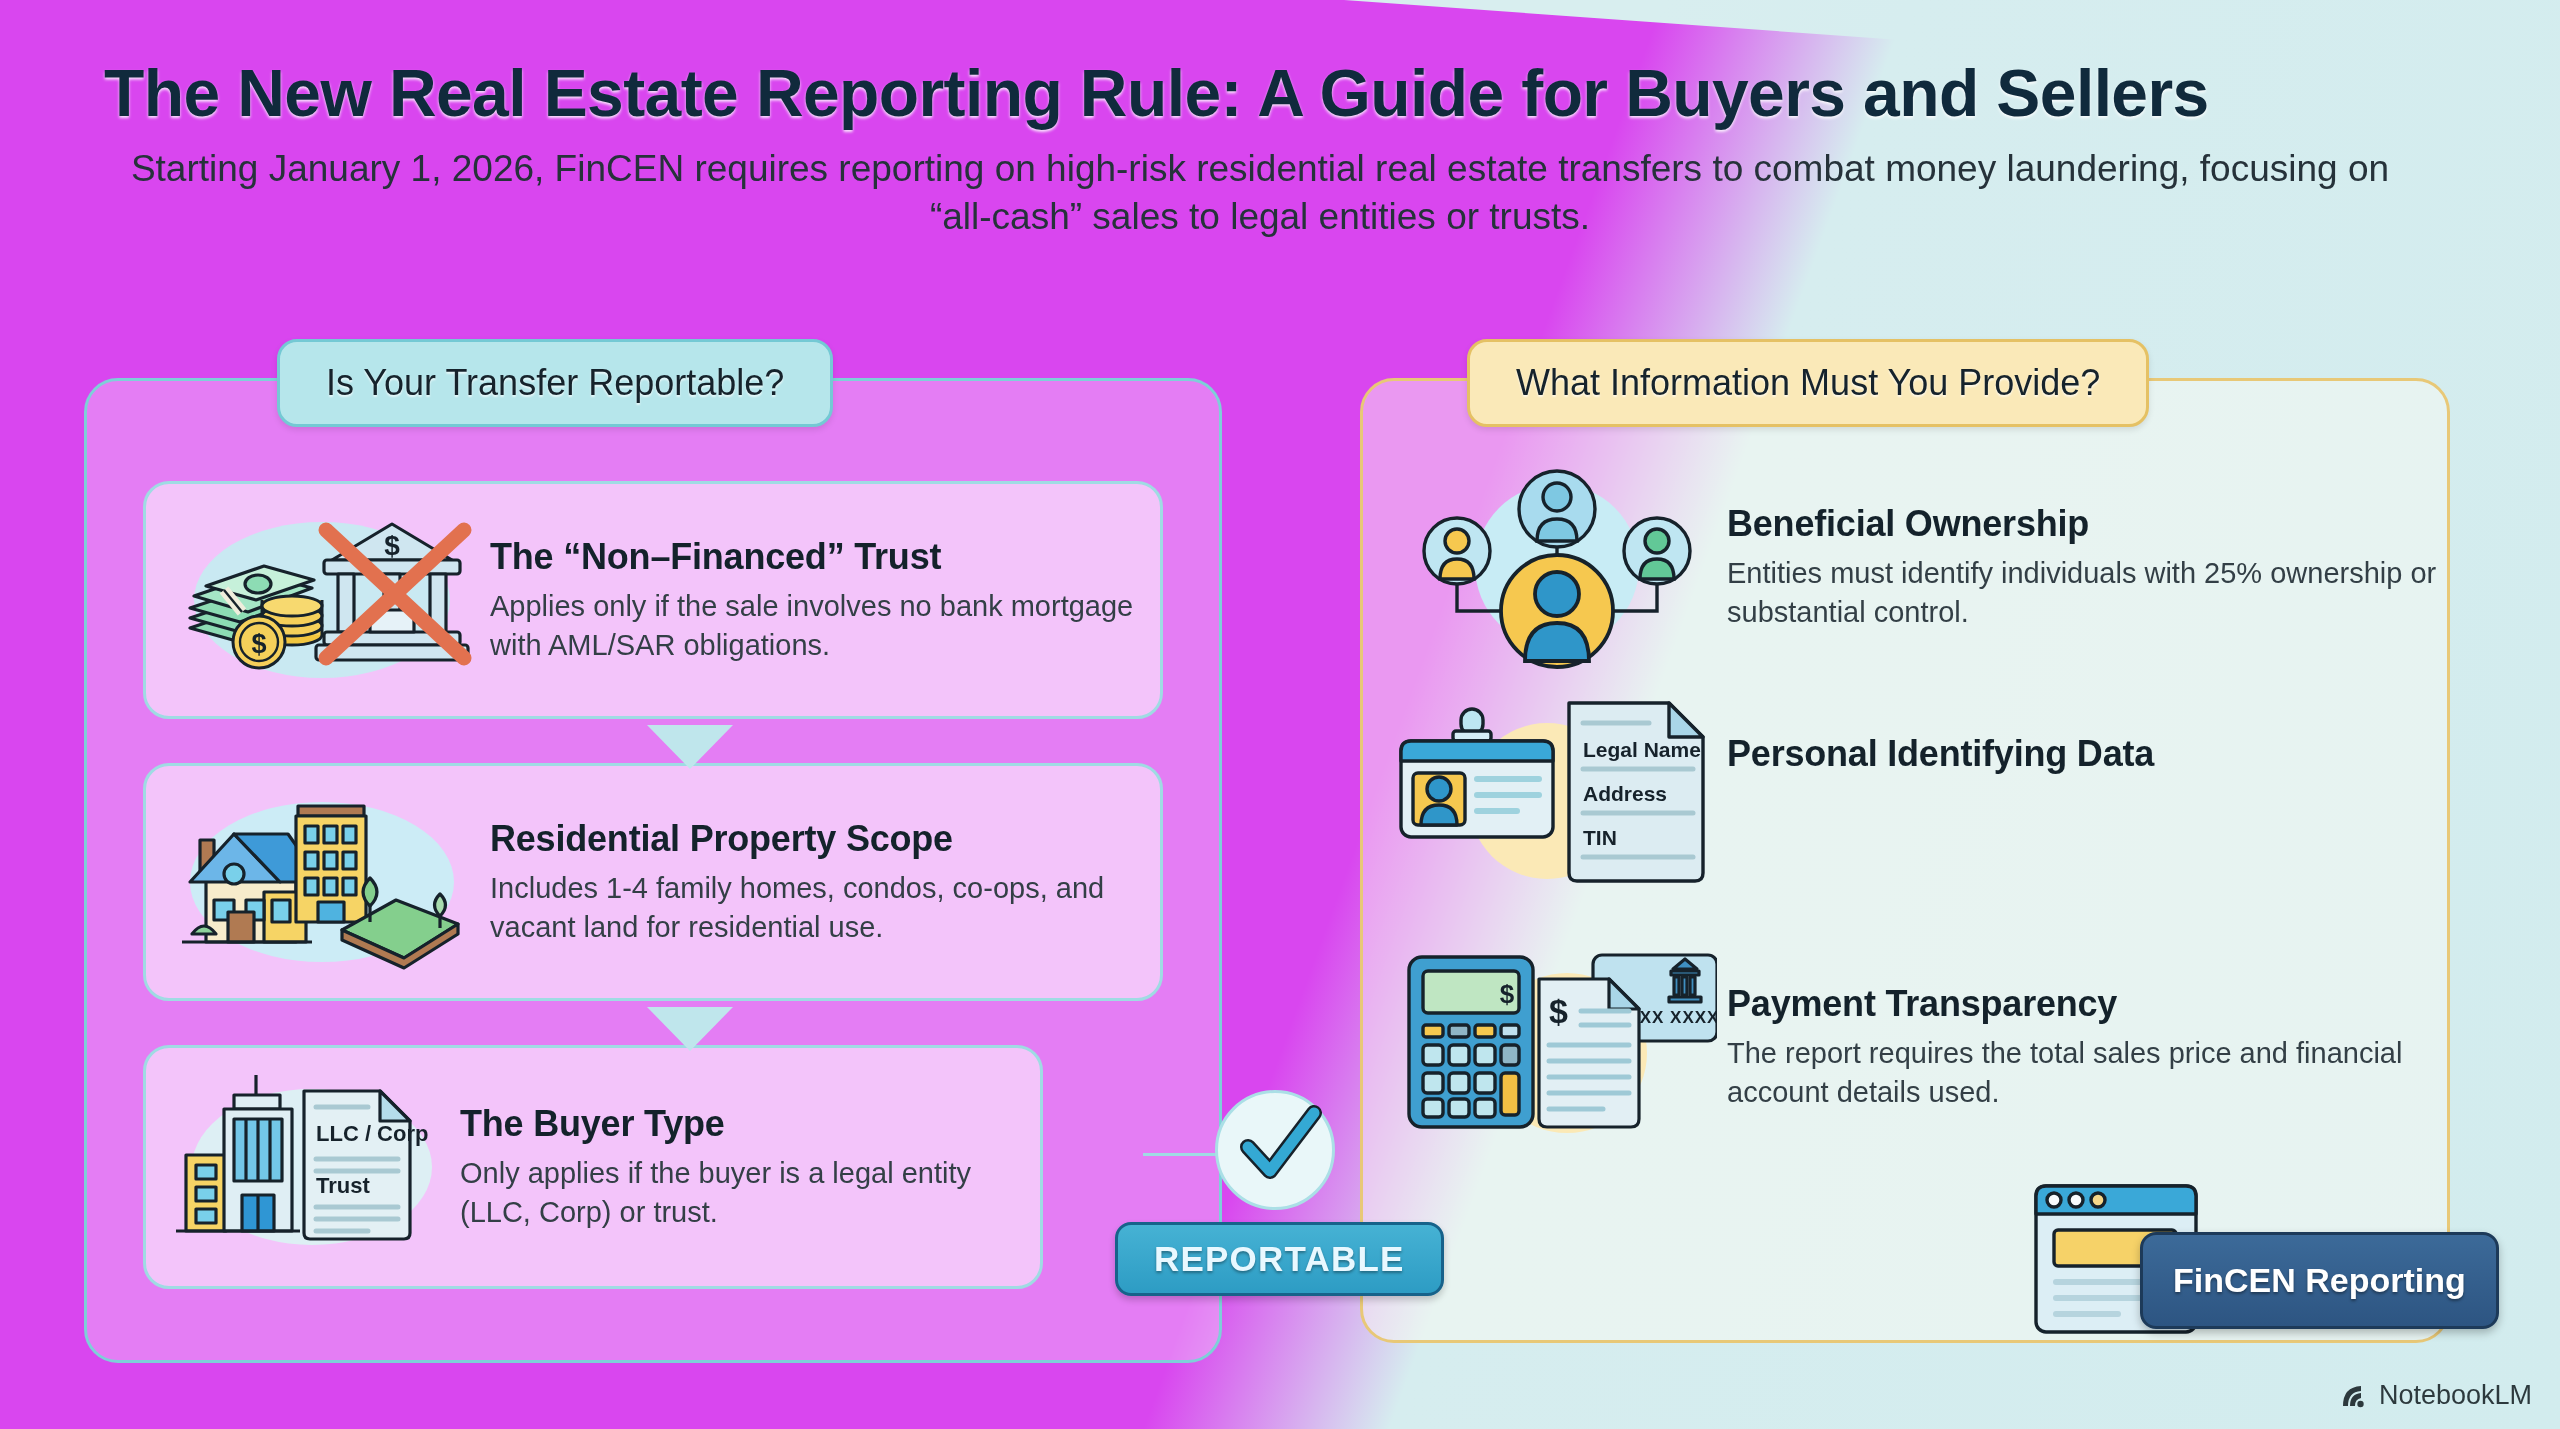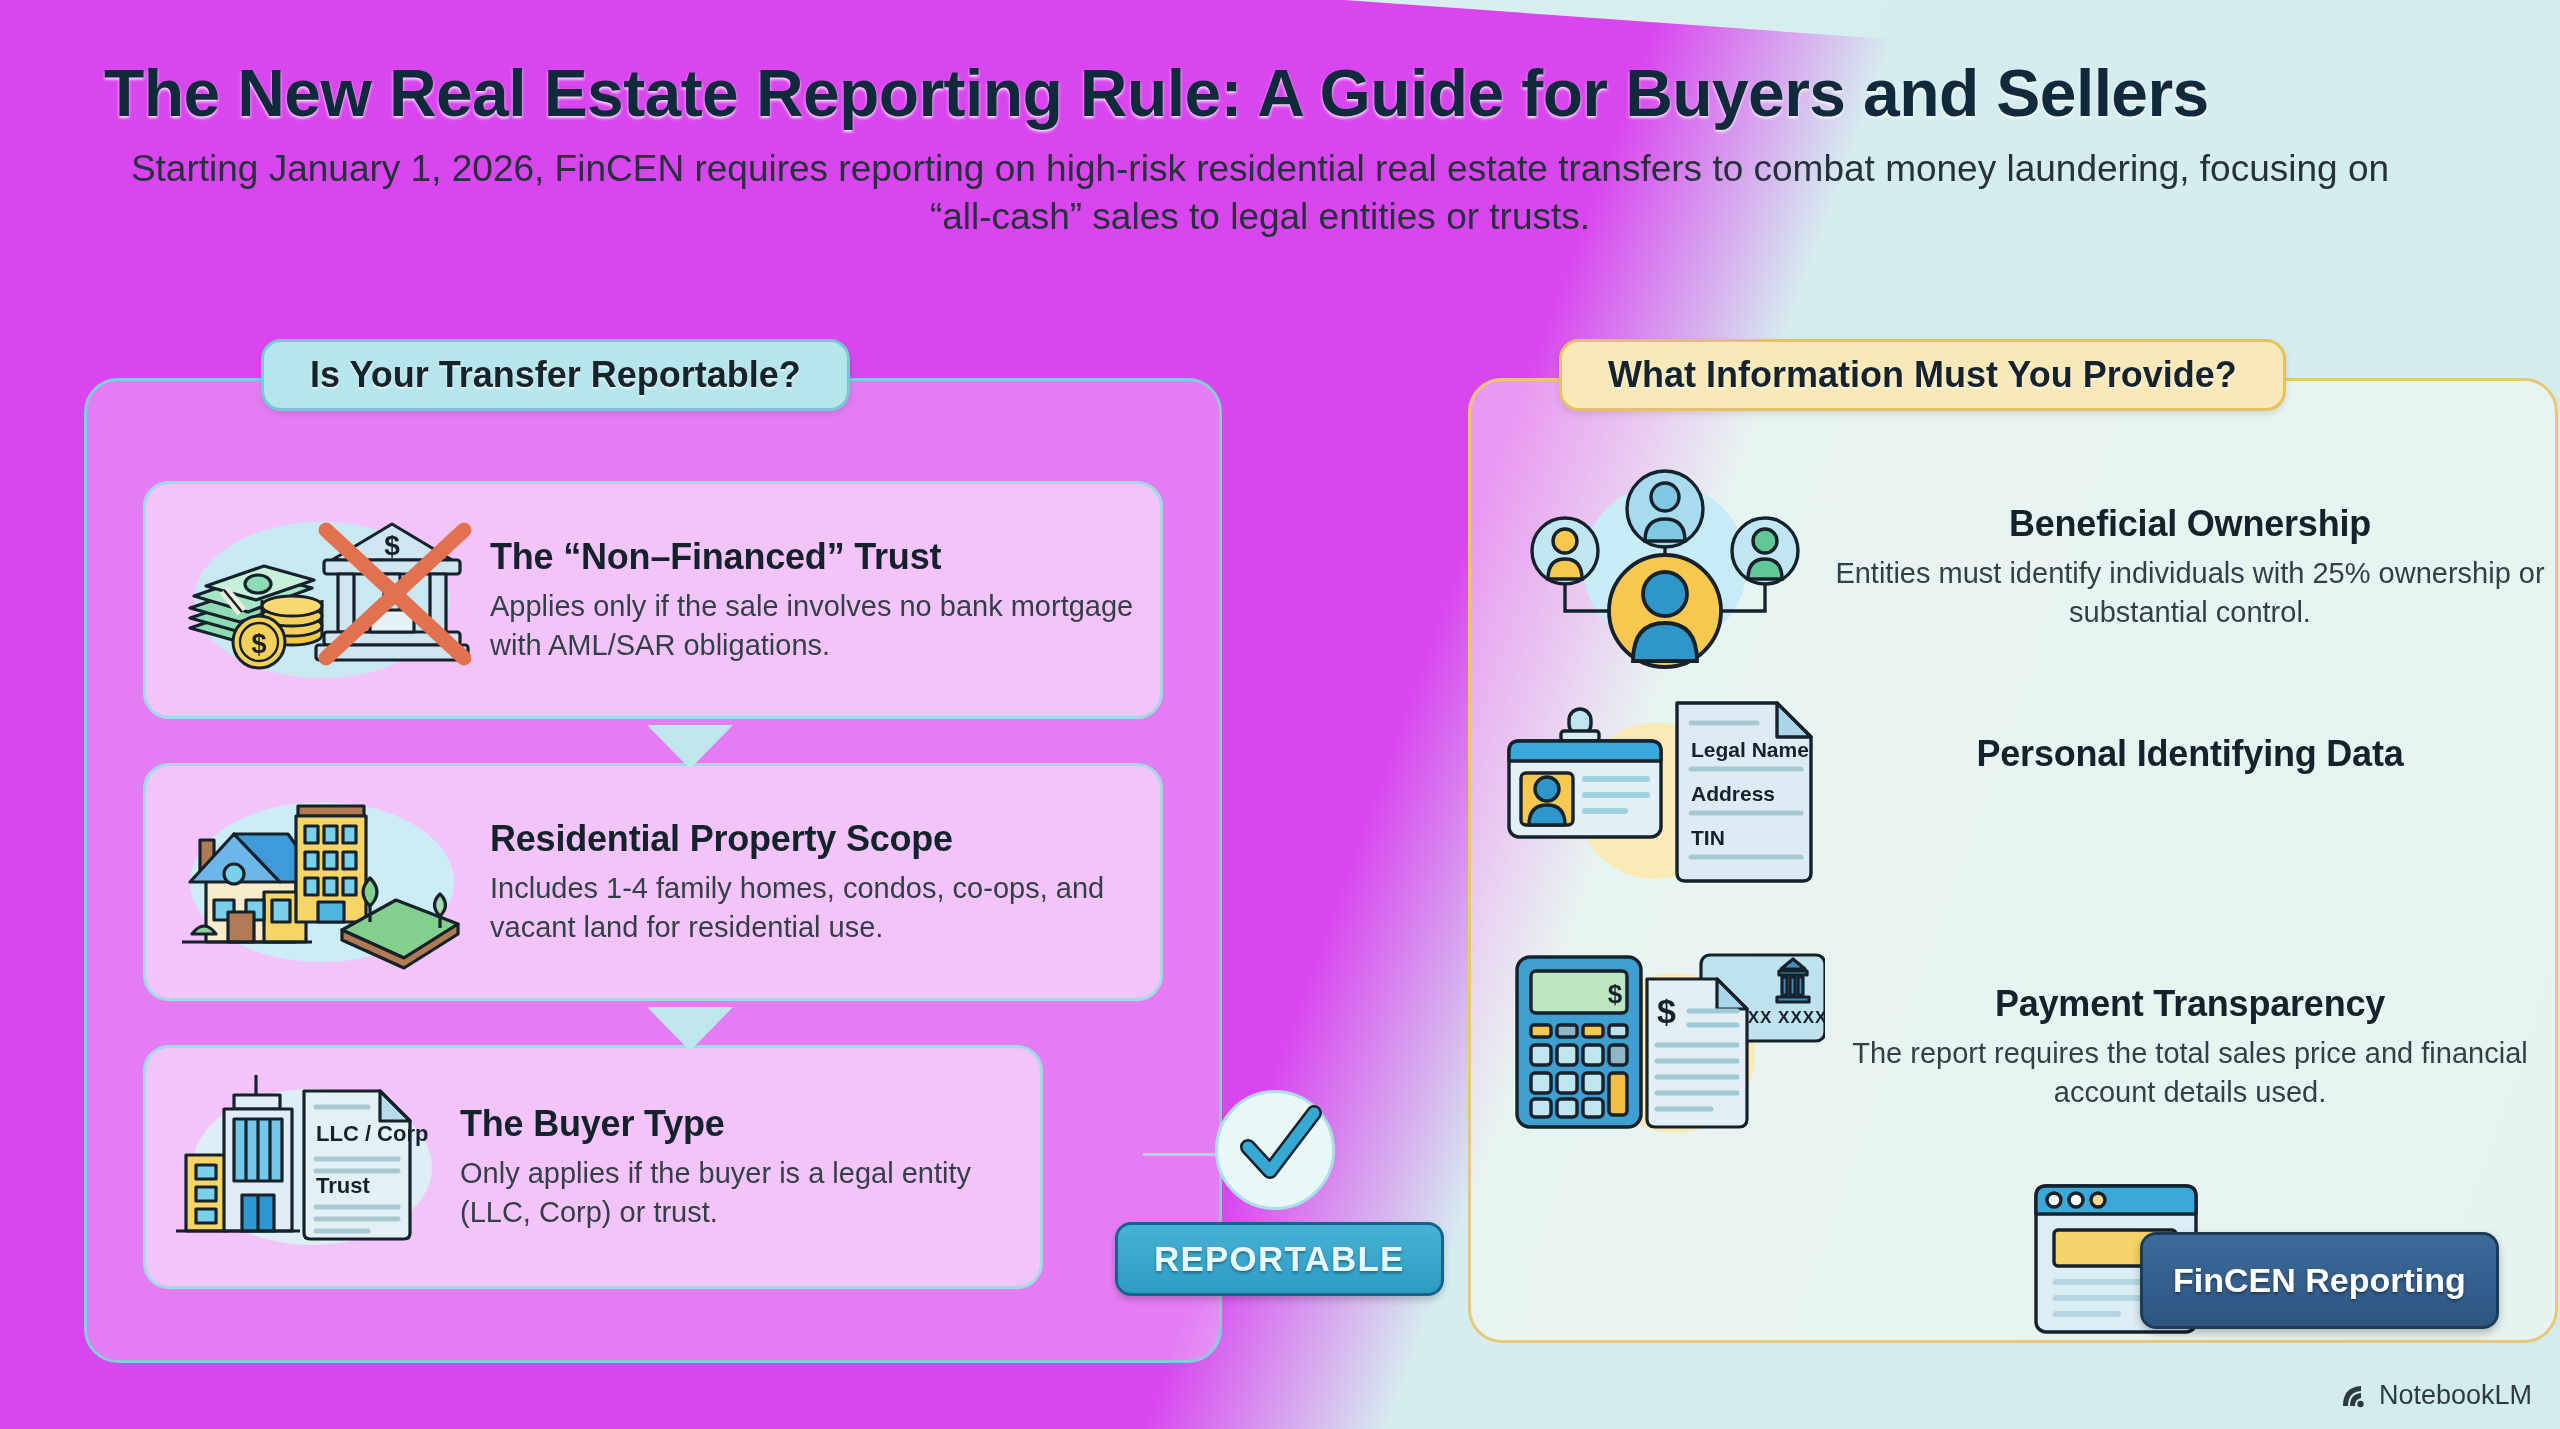--- a/index.html
+++ b/index.html
@@ -63,33 +63,34 @@
 
   
   .panel {
     position: absolute;
     border-radius: 34px;
     border: 3px solid #7ecfd8;
     background: rgba(255,255,255,0.30);
     z-index: 2;
   }
   #panel-left  { left: 84px;  top: 378px; width: 1138px; height: 985px; border-color:#7ecfd8; }
-  #panel-right { left: 1468px; top: 378px; width: 1090px; height: 965px; border-color:#e8c877; background: rgba(255,253,245,0.45); text-align: center; }
+  #panel-right { left: 1360px; top: 378px; width: 1090px; height: 965px; border-color:#e8c877; background: rgba(255,253,245,0.45); }
 
   .panel-header {
     position: absolute;
     top: -42px;
     border-radius: 20px;
-    padding: 12px 46px;
+    padding: 20px 46px;
     font-size: 36px;
-    font-weight: 700;
+    font-weight: 400;
     color: #16232c;
     white-space: nowrap;
     box-shadow: 0 3px 6px rgba(0,0,0,0.10);
     z-index: 6;
+    margin-left: 16px;
   }
   #panel-left-header {
     left: 174px;
     background: #b6e6eb;
     border: 3px solid #74c9d4;
     text-shadow: 0 2px 2px rgba(255,255,255,0.7);
   }
   #panel-right-header {
     left: 88px;
     background: #fae9b8;

